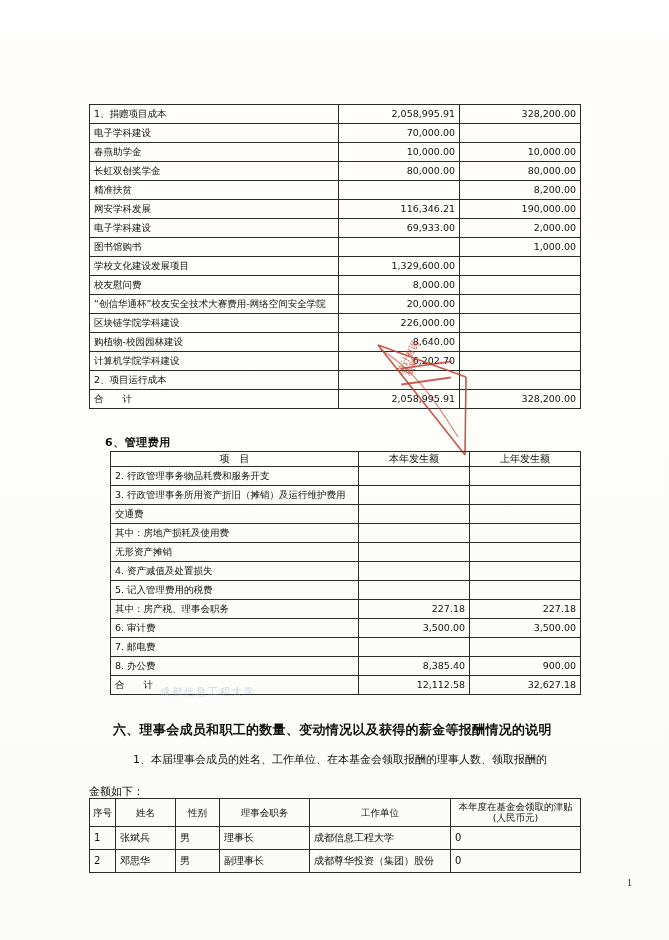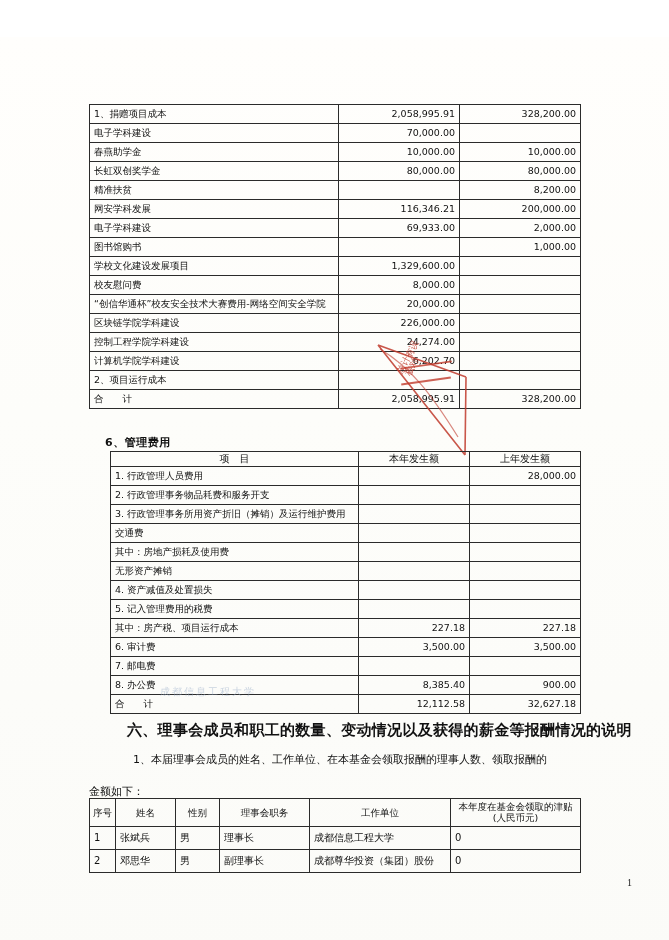--- a/index.html
+++ b/index.html
@@ -88,23 +88,23 @@
   #table-management-fee col.c3 { width: 111px; }
   #table-management-fee td.hdr {
     text-align: center;
     font-size: 10px;
     padding: 0 2px;
   }
 
   
   #heading-section-six {
     position: absolute;
-    left: 127px;
+    left: 113px;
     top: 684px;
-    font-size: 15px;
+    font-size: 13px;
     font-weight: bold;
     color: #111;
     letter-spacing: 0.3px;
   }
   #para-six-1 {
     position: absolute;
     left: 133px;
     top: 714px;
     width: 440px;
     font-size: 11px;
@@ -282,21 +282,21 @@
         <td class="num">80,000.00</td>
       </tr>
       <tr>
         <td class="indent1">精准扶贫</td>
         <td class="num"></td>
         <td class="num">8,200.00</td>
       </tr>
       <tr>
         <td class="indent1">网安学科发展</td>
         <td class="num">116,346.21</td>
-        <td class="num">200,000.00</td>
+        <td class="num">190,000.00</td>
       </tr>
       <tr>
         <td class="indent1">电子学科建设</td>
         <td class="num">69,933.00</td>
         <td class="num">2,000.00</td>
       </tr>
       <tr>
         <td class="indent1">图书馆购书</td>
         <td class="num"></td>
         <td class="num">1,000.00</td>
@@ -315,22 +315,22 @@
         <td class="indent1">“创信华通杯”校友安全技术大赛费用-网络空间安全学院</td>
         <td class="num">20,000.00</td>
         <td class="num"></td>
       </tr>
       <tr>
         <td class="indent1">区块链学院学科建设</td>
         <td class="num">226,000.00</td>
         <td class="num"></td>
       </tr>
       <tr>
-        <td class="indent1">控制工程学院学科建设</td>
-        <td class="num">24,274.00</td>
+        <td class="indent1">购植物-校园园林建设</td>
+        <td class="num">8,640.00</td>
         <td class="num"></td>
       </tr>
       <tr>
         <td class="indent1">计算机学院学科建设</td>
         <td class="num">6,202.70</td>
         <td class="num"></td>
       </tr>
       <tr>
         <td class="indent1">2、项目运行成本</td>
         <td class="num"></td>
@@ -361,25 +361,20 @@
         <col class="c2">
         <col class="c3">
       </colgroup>
     <tbody>
       <tr>
         <td class="hdr">项　目</td>
         <td class="hdr">本年发生额</td>
         <td class="hdr">上年发生额</td>
       </tr>
       <tr>
-        <td class="indent1">1. 行政管理人员费用</td>
-        <td class="num"></td>
-        <td class="num">28,000.00</td>
-      </tr>
-      <tr>
         <td class="indent1">2. 行政管理事务物品耗费和服务开支</td>
         <td class="num"></td>
         <td class="num"></td>
       </tr>
       <tr>
         <td class="indent1">3. 行政管理事务所用资产折旧（摊销）及运行维护费用</td>
         <td class="num"></td>
         <td class="num"></td>
       </tr>
       <tr>
@@ -401,21 +396,21 @@
         <td class="indent1">4. 资产减值及处置损失</td>
         <td class="num"></td>
         <td class="num"></td>
       </tr>
       <tr>
         <td class="indent1">5. 记入管理费用的税费</td>
         <td class="num"></td>
         <td class="num"></td>
       </tr>
       <tr>
-        <td class="indent2">其中：房产税、项目运行成本</td>
+        <td class="indent2">其中：房产税、理事会职务</td>
         <td class="num">227.18</td>
         <td class="num">227.18</td>
       </tr>
       <tr>
         <td class="indent1">6. 审计费</td>
         <td class="num">3,500.00</td>
         <td class="num">3,500.00</td>
       </tr>
       <tr>
         <td class="indent1">7. 邮电费</td>

